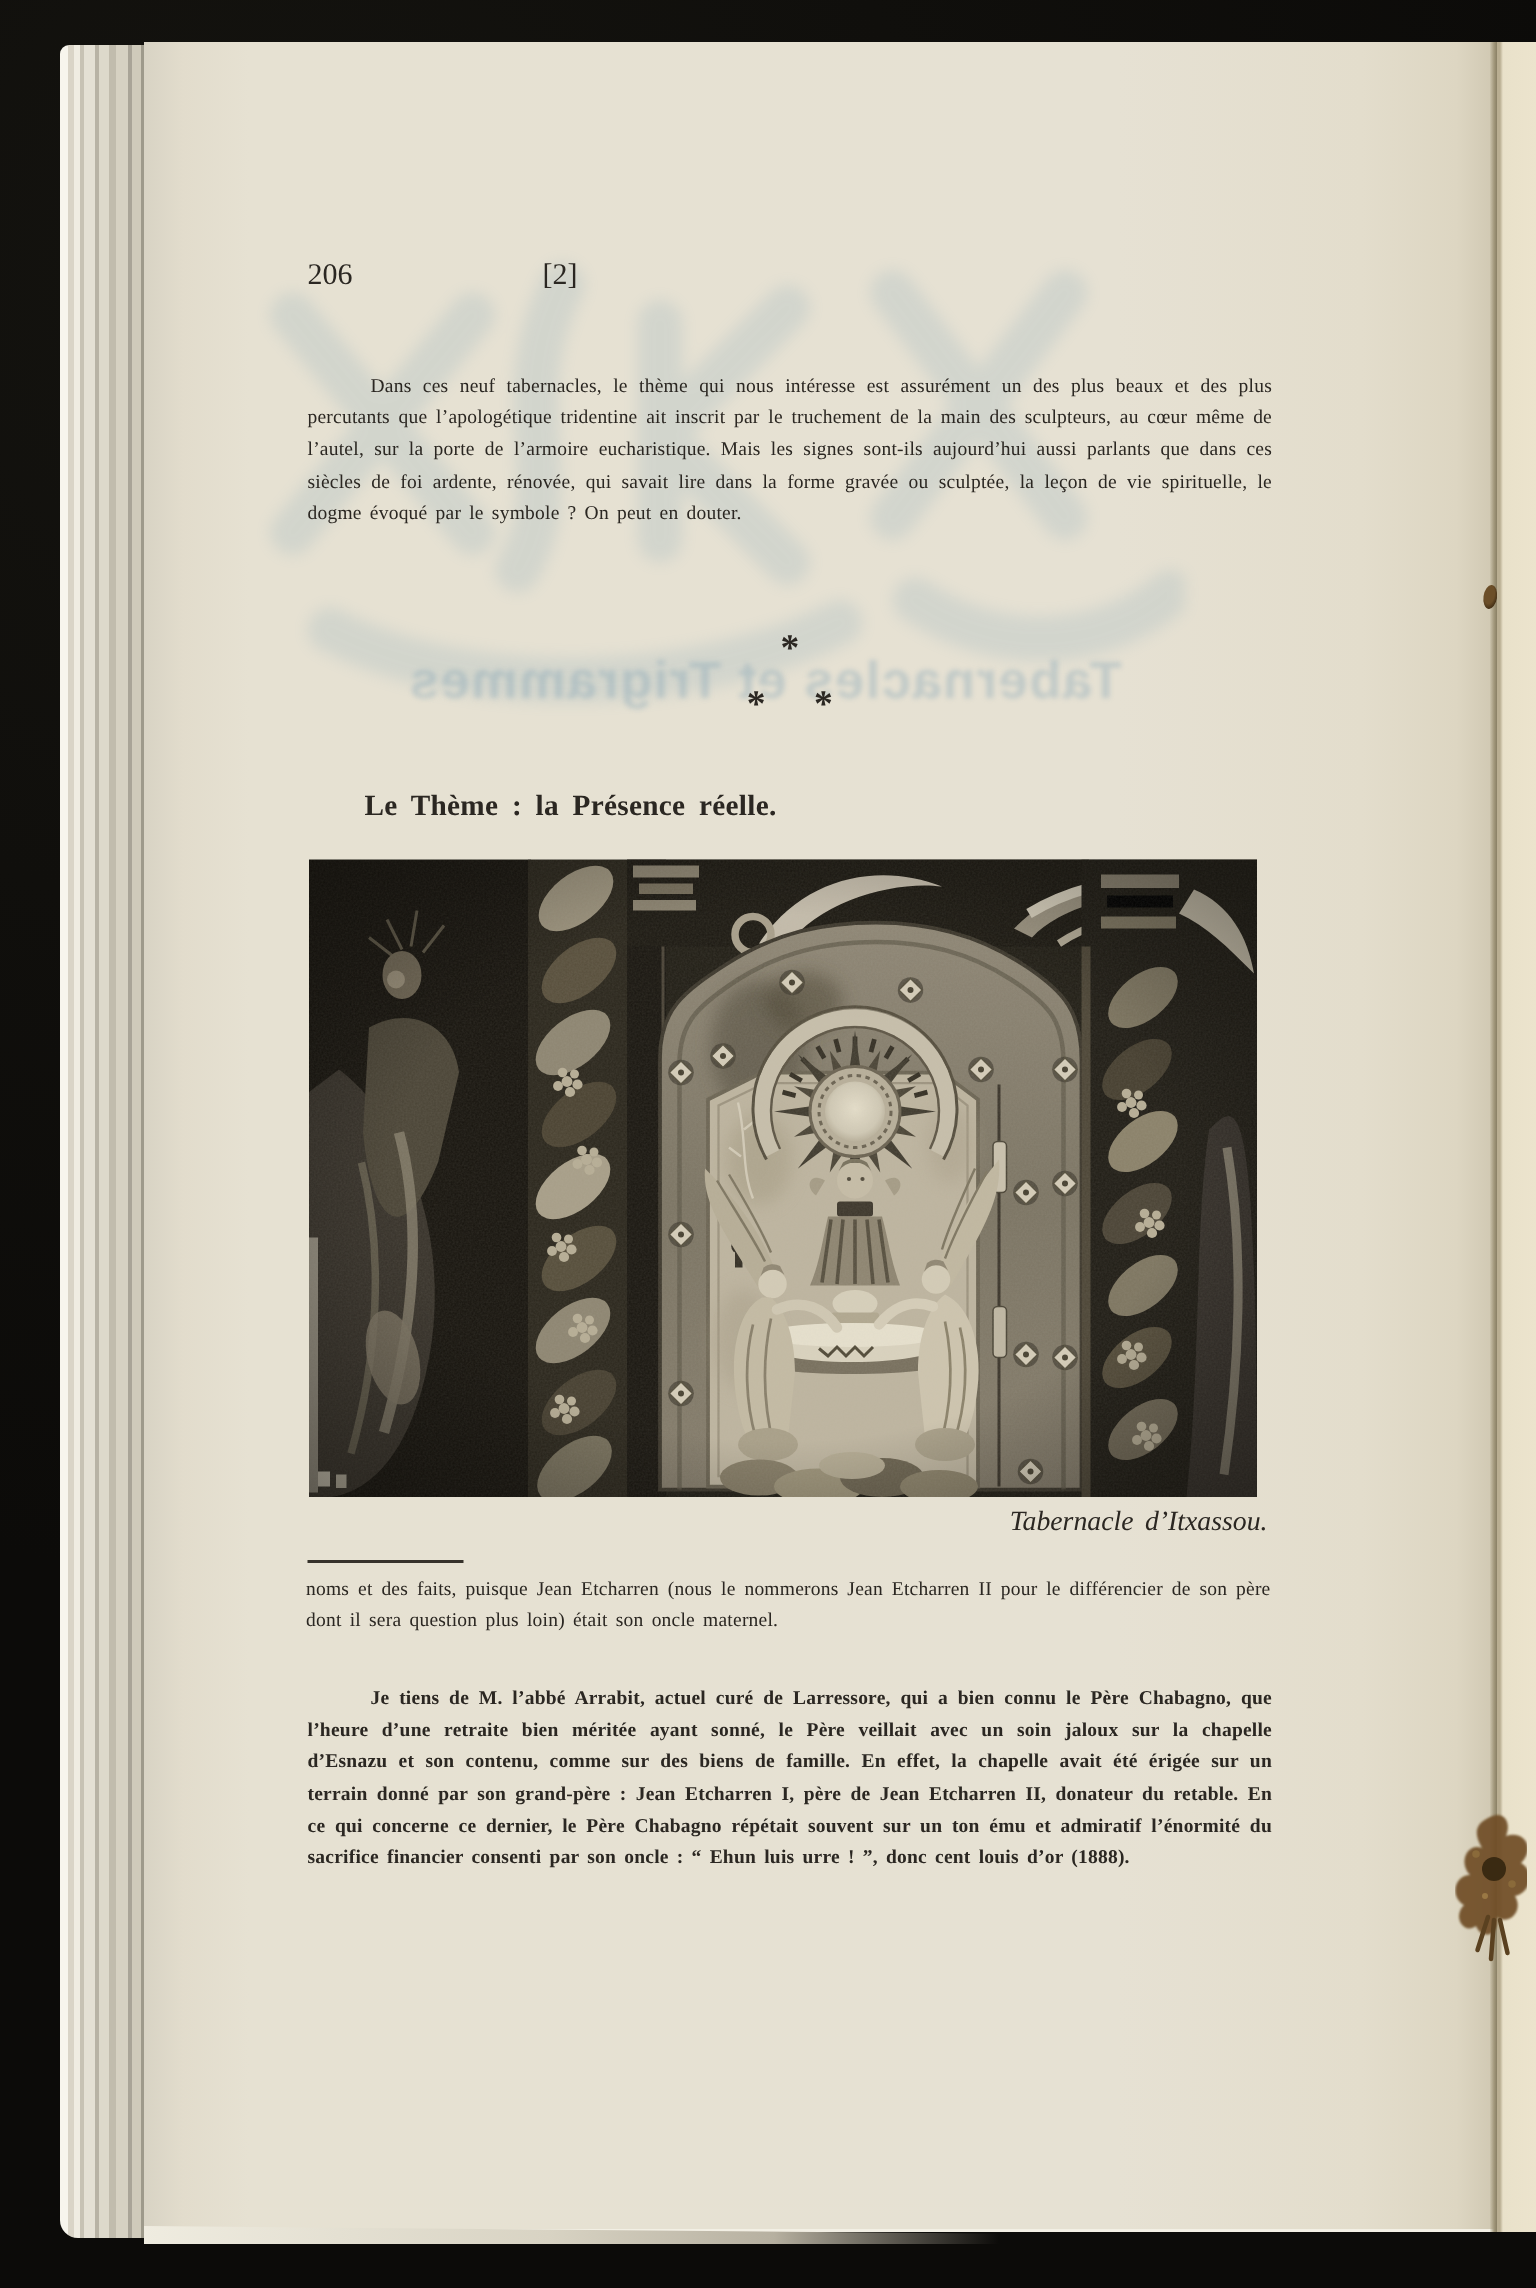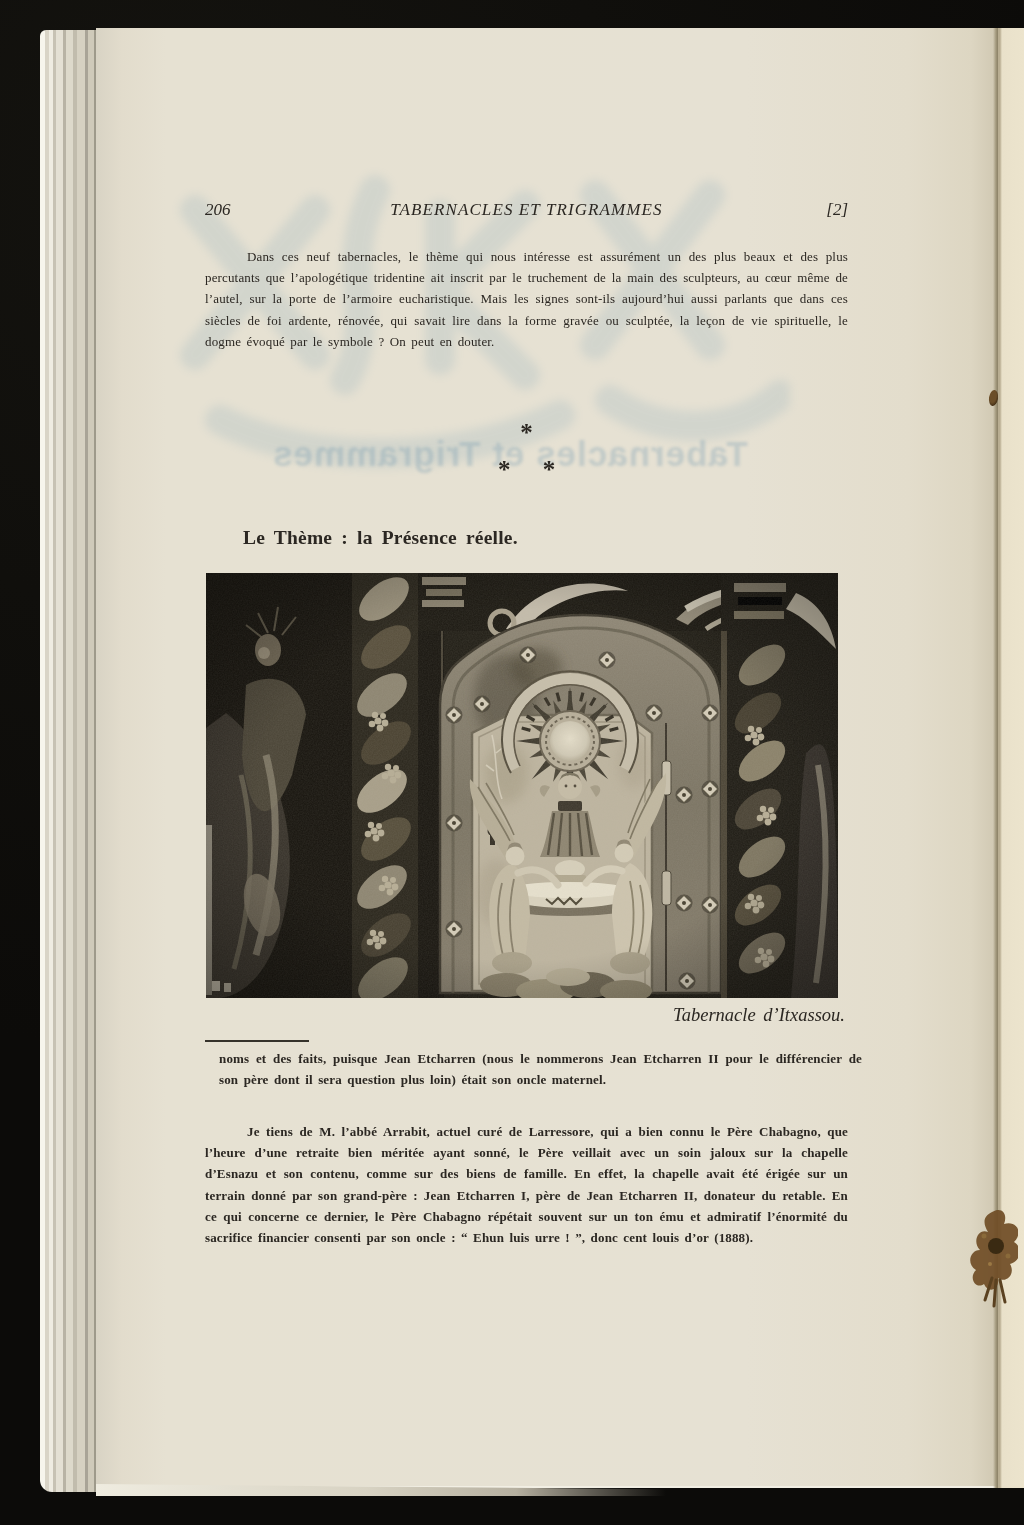--- a/index.html
+++ b/index.html
@@ -34,40 +34,40 @@
   
   .ghost-ornament{left:140px;top:140px;width:650px;height:360px;
     opacity:.16;filter:blur(5px);}
   .ghost-title{left:220px;top:434px;width:580px;text-align:center;
     transform:scaleX(-1);font-family:"Liberation Sans",sans-serif;
     font-weight:bold;font-size:35px;letter-spacing:1px;
     color:rgba(122,158,178,.34);filter:blur(1.6px);}
 
   
   .ink{color:#2b2722;}
-  .running-head{left:205px;top:200px;width:643px;display:flex;
-    align-items:baseline;font-size:17px;font-style:italic;}
+  .running-head{left:205px;top:172px;width:643px;display:flex;
+    align-items:baseline;font-size:20px;}
   .running-head .pg{width:90px;}
   .running-head .ttl{flex:1;text-align:center;letter-spacing:1.1px;}
   .running-head .ref{width:90px;text-align:right;}
   .par{width:643px;font-size:13px;line-height:21.2px;text-align:justify;
     letter-spacing:.15px;word-spacing:2px;margin:0;}
   .par1{left:205px;top:246px;}
   .par.indented{text-indent:42px;}
   .asep{left:205px;top:420px;width:643px;text-align:center;
     font-size:25px;font-weight:bold;line-height:1;}
   .asep .row2{margin-top:12px;}
   .asep .row2 span{display:inline-block;margin:0 13px;}
   .headline{left:243px;top:527px;margin:0;font-size:19.5px;font-weight:bold;
     word-spacing:4px;letter-spacing:.2px;}
   .figure{left:206px;top:573px;width:632px;height:425px;margin:0;}
   .figcap{left:205px;top:1005px;width:640px;text-align:right;
     font-style:italic;font-size:18.5px;word-spacing:3px;}
   .fnrule{left:205px;top:1040px;width:104px;height:2px;background:#36322b;}
-  .fnpar{left:219px;top:1048px;font-weight:bold;}
+  .fnpar{left:204px;top:1048px;}
   .par2{left:205px;top:1121px;font-weight:bold;}
 
   
   .speck{left:989px;top:390px;width:9px;height:16px;border-radius:50%;
     transform:rotate(8deg);
     background:radial-gradient(ellipse at 40% 40%, #6b4e28 0 45%, #473217 70%, rgba(60,44,20,0) 100%);}
   .stain{left:970px;top:1206px;width:48px;height:104px;}
 </style>
 </head>
 <body>
@@ -86,21 +86,20 @@
     <path d="M300,75 L300,220 M300,150 L385,65 M300,150 L385,235"></path>
     <path d="M455,55 L570,205 M570,55 L455,205"></path>
     <path d="M80,280 C180,330 330,320 420,275"></path>
     <path d="M470,260 C530,300 600,290 640,255"></path>
   </g>
 </svg>
 <div class="abs ghost-title">Tabernacles et Trigrammes</div>
 
 <header class="abs running-head ink">
   <span class="pg">206</span>
-  <span class="ttl">TABERNACLES ET TRIGRAMMES</span>
   <span class="ref">[2]</span>
 </header>
 
 <p class="abs par par1 ink indented">Dans ces neuf tabernacles, le thème qui nous intéresse est assurément un des plus beaux et des plus percutants que l’apologétique tridentine ait inscrit par le truchement de la main des sculpteurs, au cœur même de l’autel, sur la porte de l’armoire eucharistique. Mais les signes sont-ils aujourd’hui aussi parlants que dans ces siècles de foi ardente, rénovée, qui savait lire dans la forme gravée ou sculptée, la leçon de vie spirituelle, le dogme évoqué par le symbole ? On peut en douter.</p>
 
 <div class="abs asep ink">
   <div class="row1">*</div>
   <div class="row2">
     <span>*</span>
     <span>*</span>

